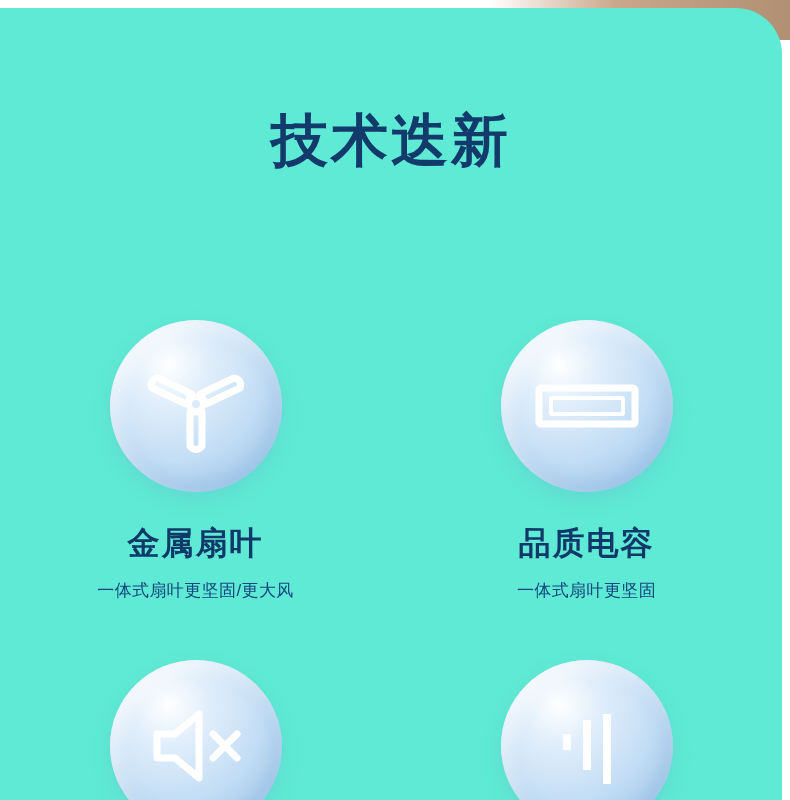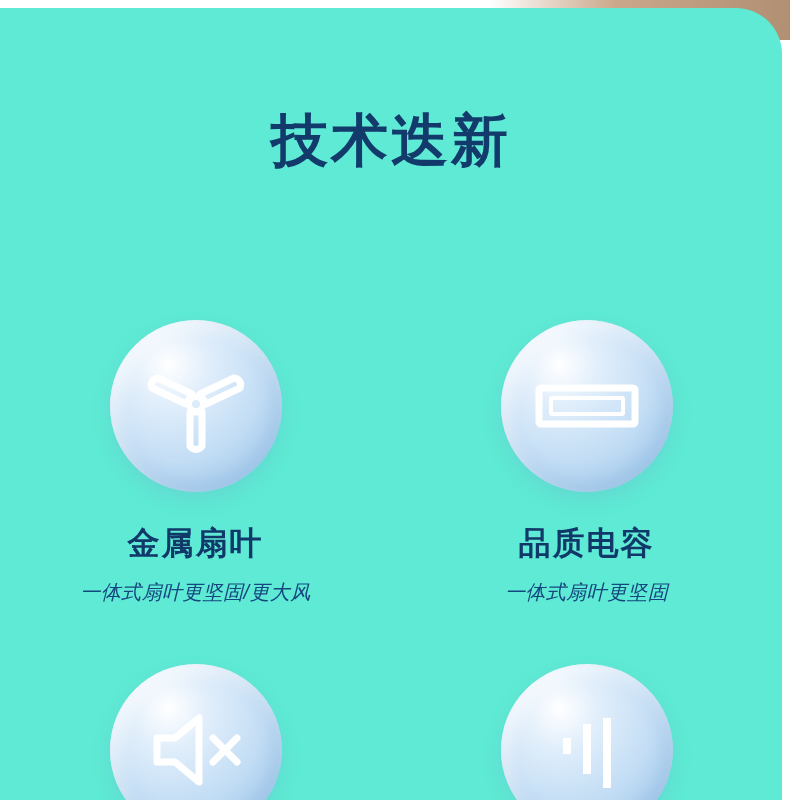--- a/index.html
+++ b/index.html
@@ -89,23 +89,22 @@
   .feature-title {
     margin-top: 30px;
     color: #10396a;
     font-size: 32px;
     font-weight: bold;
     letter-spacing: 2px;
   }
   .feature-sub {
     margin-top: 13px;
     color: #15467d;
-    font-size: 20px;
+    font-size: 17px;
     letter-spacing: 0.4px;
-    font-style: italic;
   }
   .row2 {
     margin-top: 36px;
   }
 </style>
 </head>
 <body>
 
 <div class="page">
 

